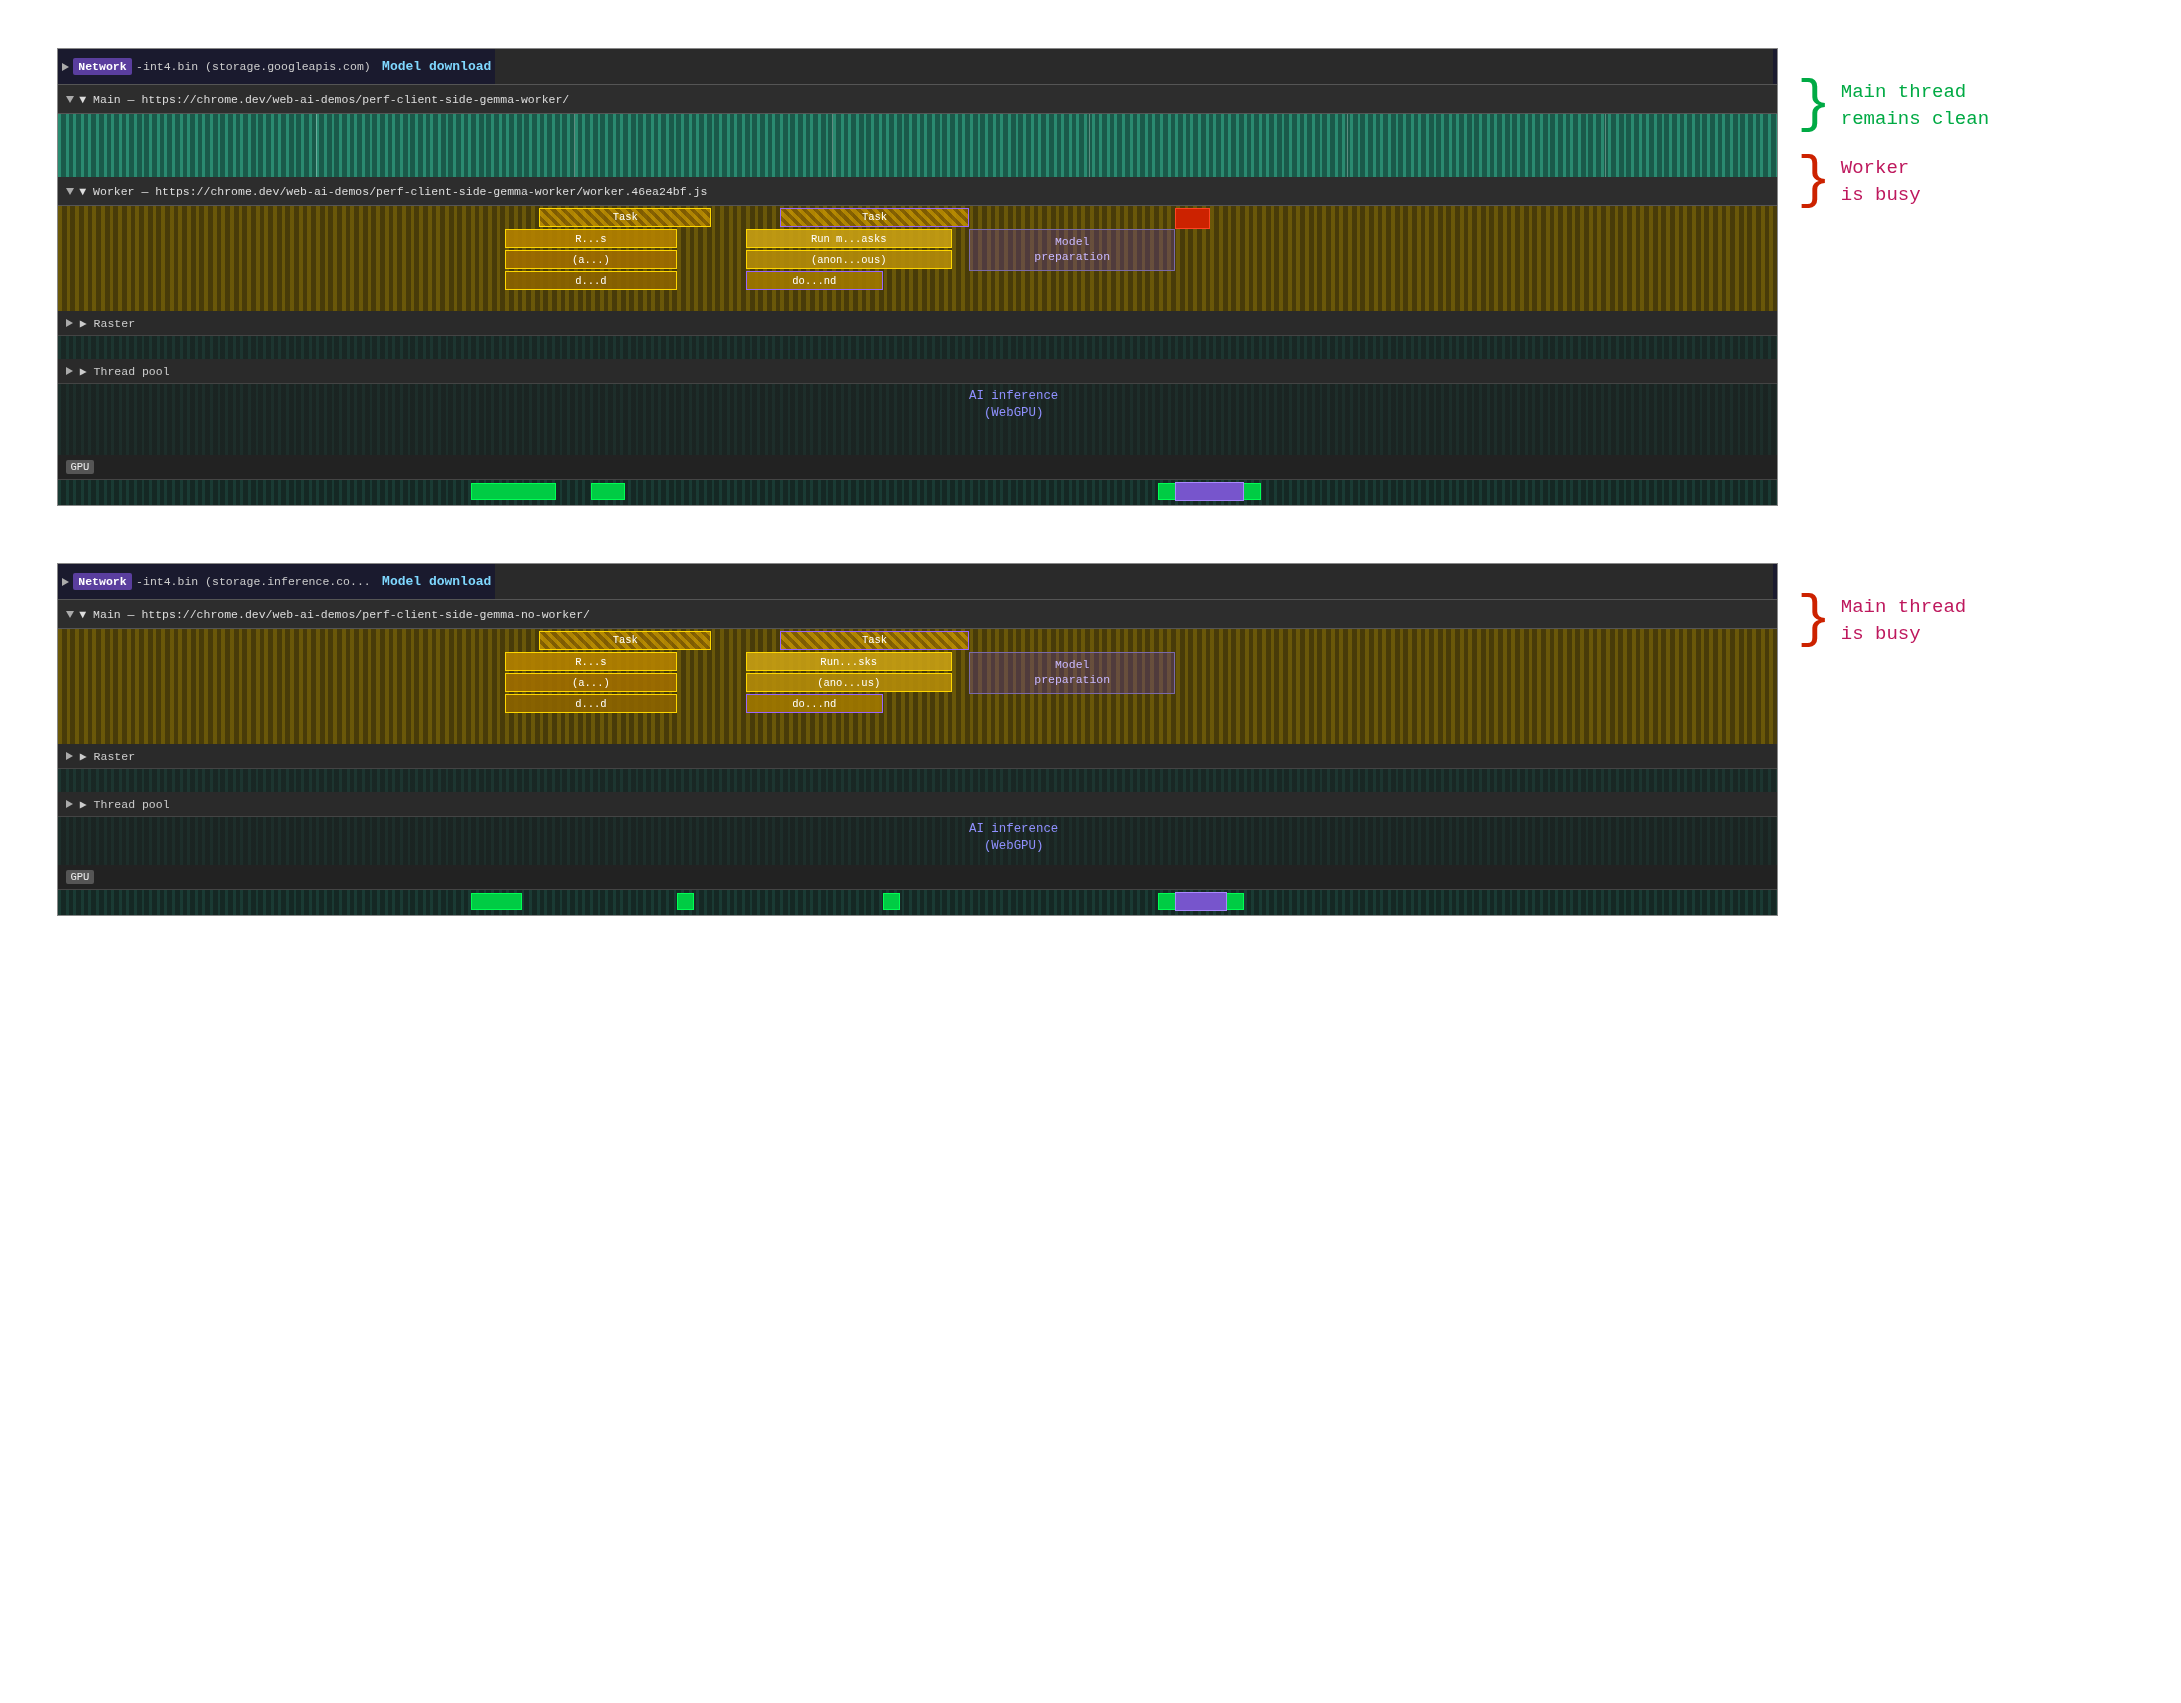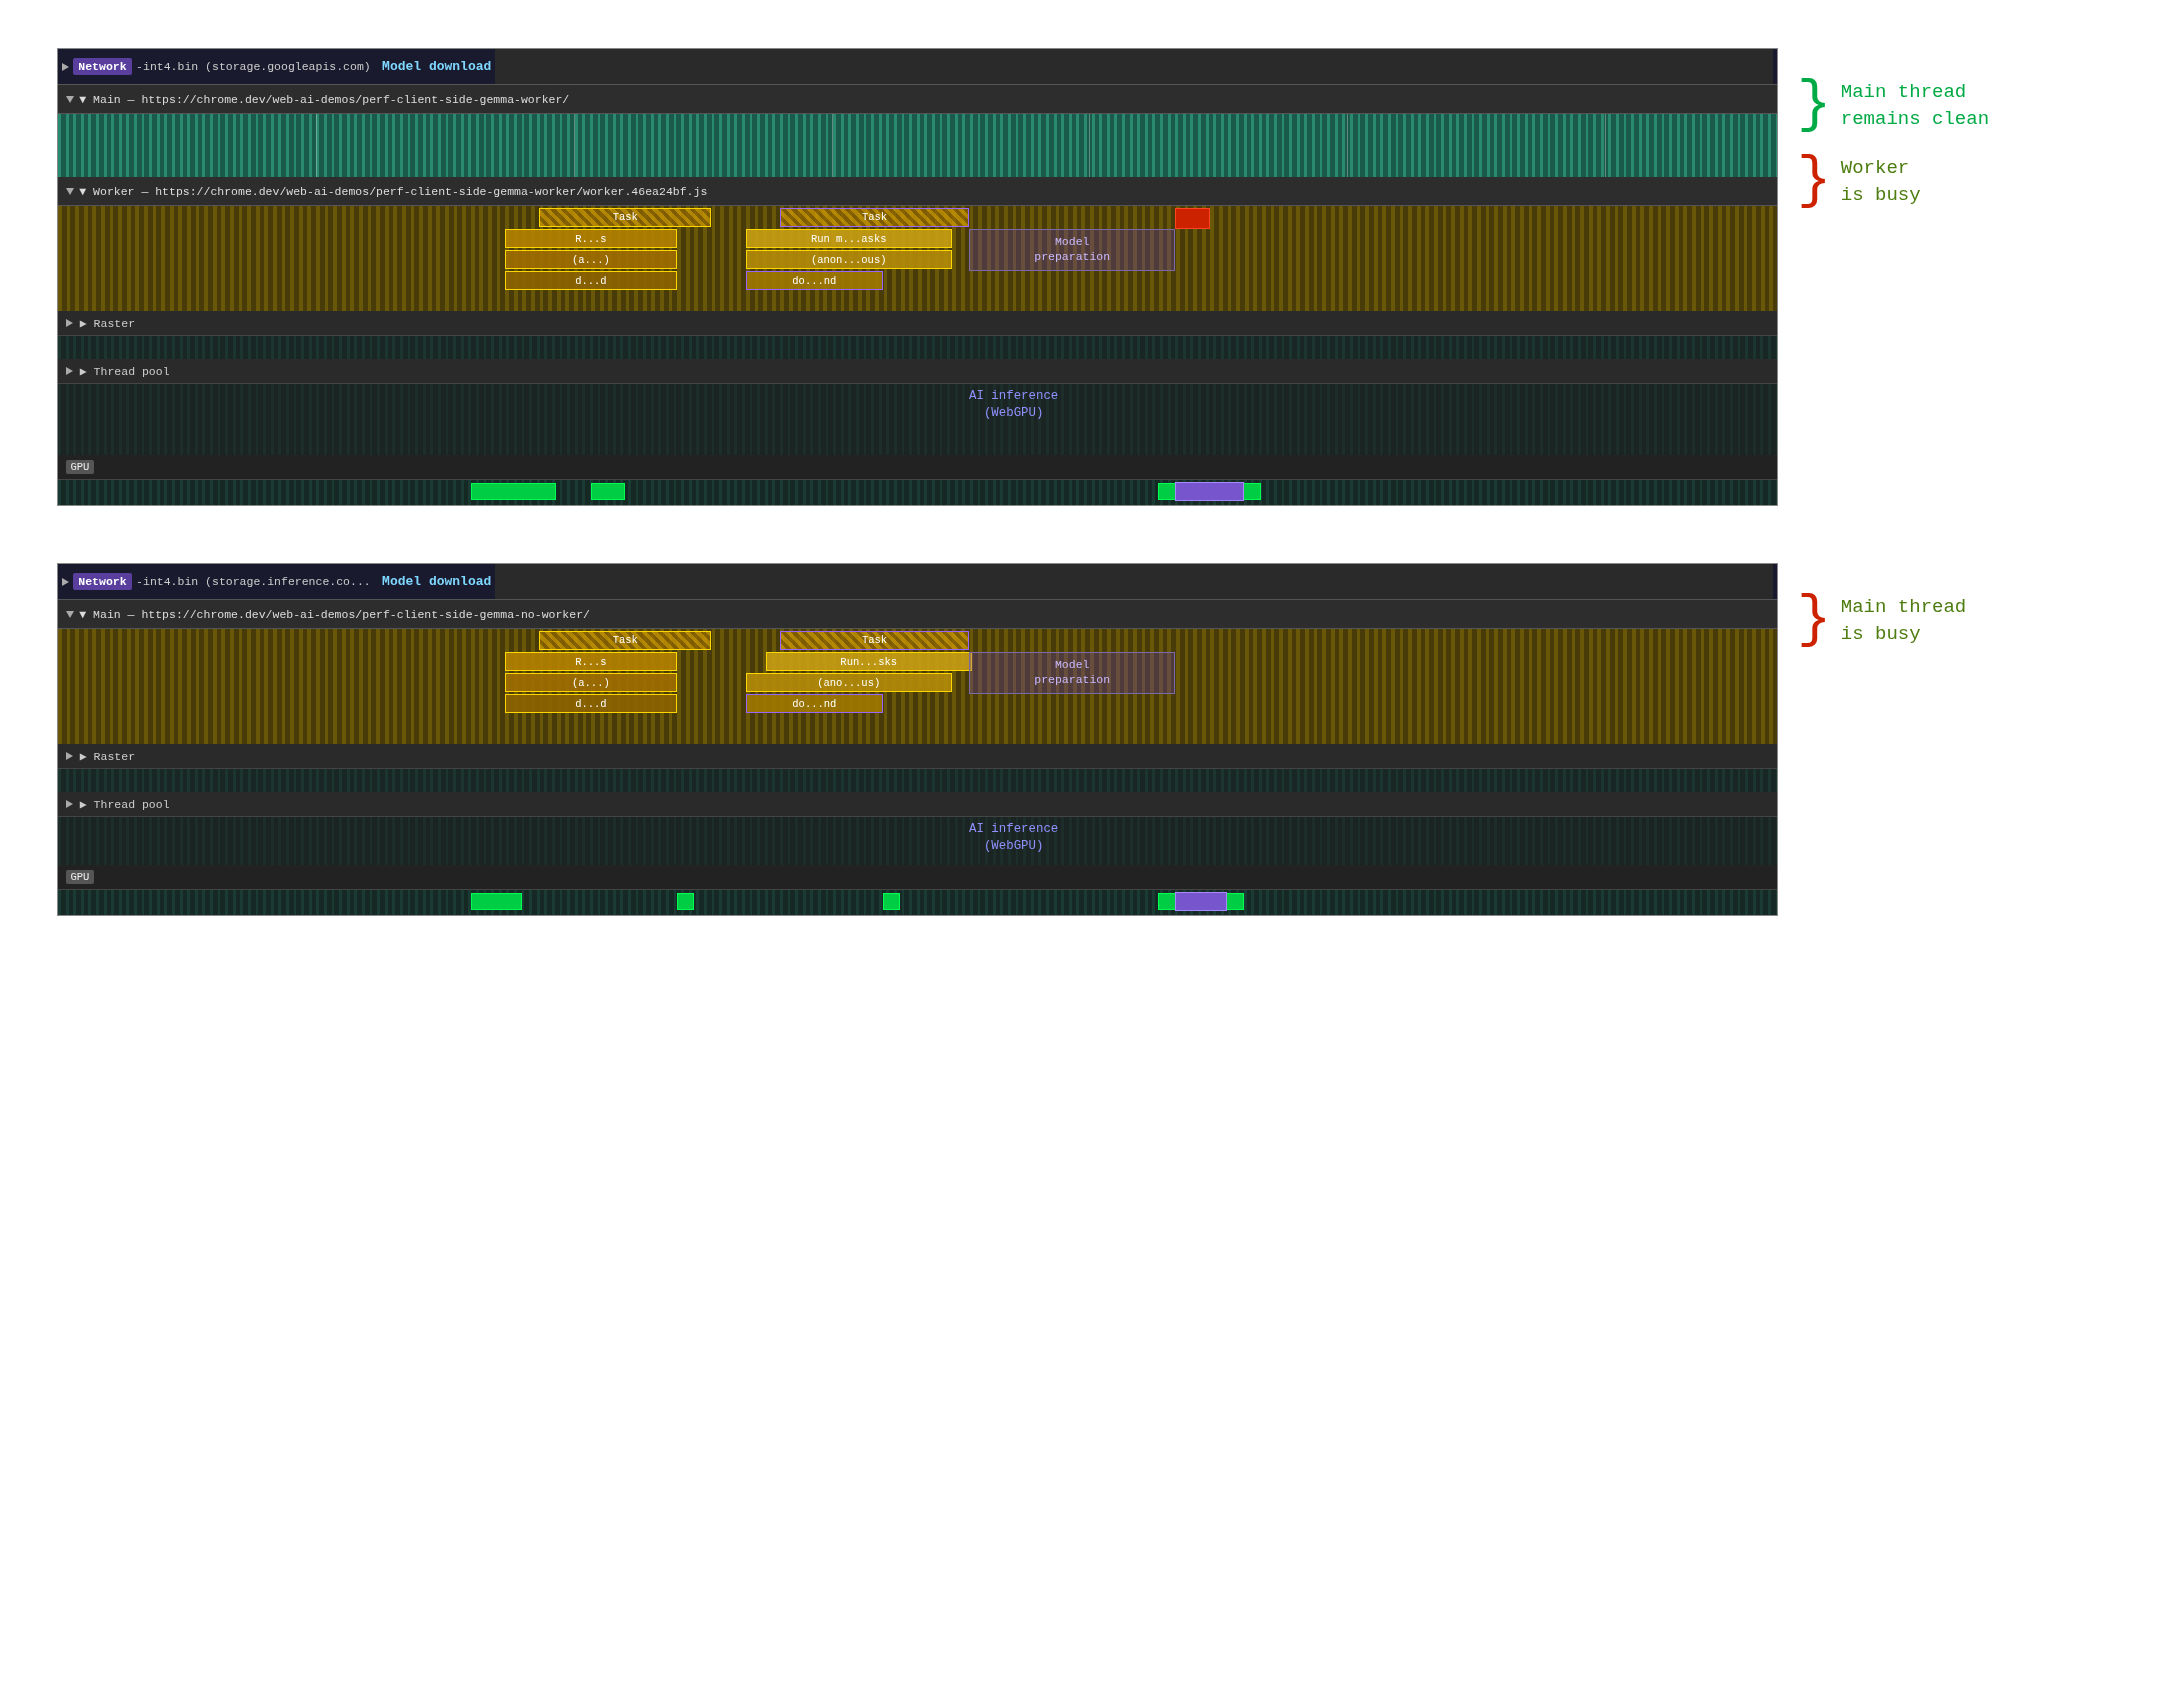--- a/index.html
+++ b/index.html
@@ -286,21 +286,21 @@
     .annot-brace.red { color: #cc2200; }
 
     .annot-label {
       font-family: 'Courier New', monospace;
       font-size: 19px;
       line-height: 1.4;
       white-space: nowrap;
     }
 
     .annot-label.green { color: #00aa44; }
-    .annot-label.red { color: #4d7c0f; }
+    .annot-label.red { color: #be185d; }
 
   </style>
 </head>
 <body>
 
 <div class="outer-container">
 
   <div class="panel">
     <div class="trace-panel">
 
@@ -459,21 +459,21 @@
         </div>
 
         <div class="task-block hatch" style="left:42%;top:1.9px;width:11%;height:19px;border:1.9px solid #9966ff;">
           <span>Task</span>
         </div>
 
         <div class="task-block" style="left:26%;top:23px;width:10%;height:19px;background:rgba(180,130,0,0.9);">
           <span>R...s</span>
         </div>
 
-        <div class="task-block" style="left:40%;top:23px;width:12%;height:19px;background:rgba(200,160,20,0.9);margin-left:20px;">
+        <div class="task-block" style="left:40%;top:23px;width:12%;height:19px;background:rgba(200,160,20,0.9);">
           <span>Run...sks</span>
         </div>
 
         <div class="task-block" style="left:26%;top:44px;width:10%;height:19px;background:rgba(160,110,0,0.9);">
           <span>(a...)</span>
         </div>
 
         <div class="task-block" style="left:40%;top:44px;width:12%;height:19px;background:rgba(180,140,10,0.9);align-items:center;">
           <span>(ano...us)</span>
         </div>

